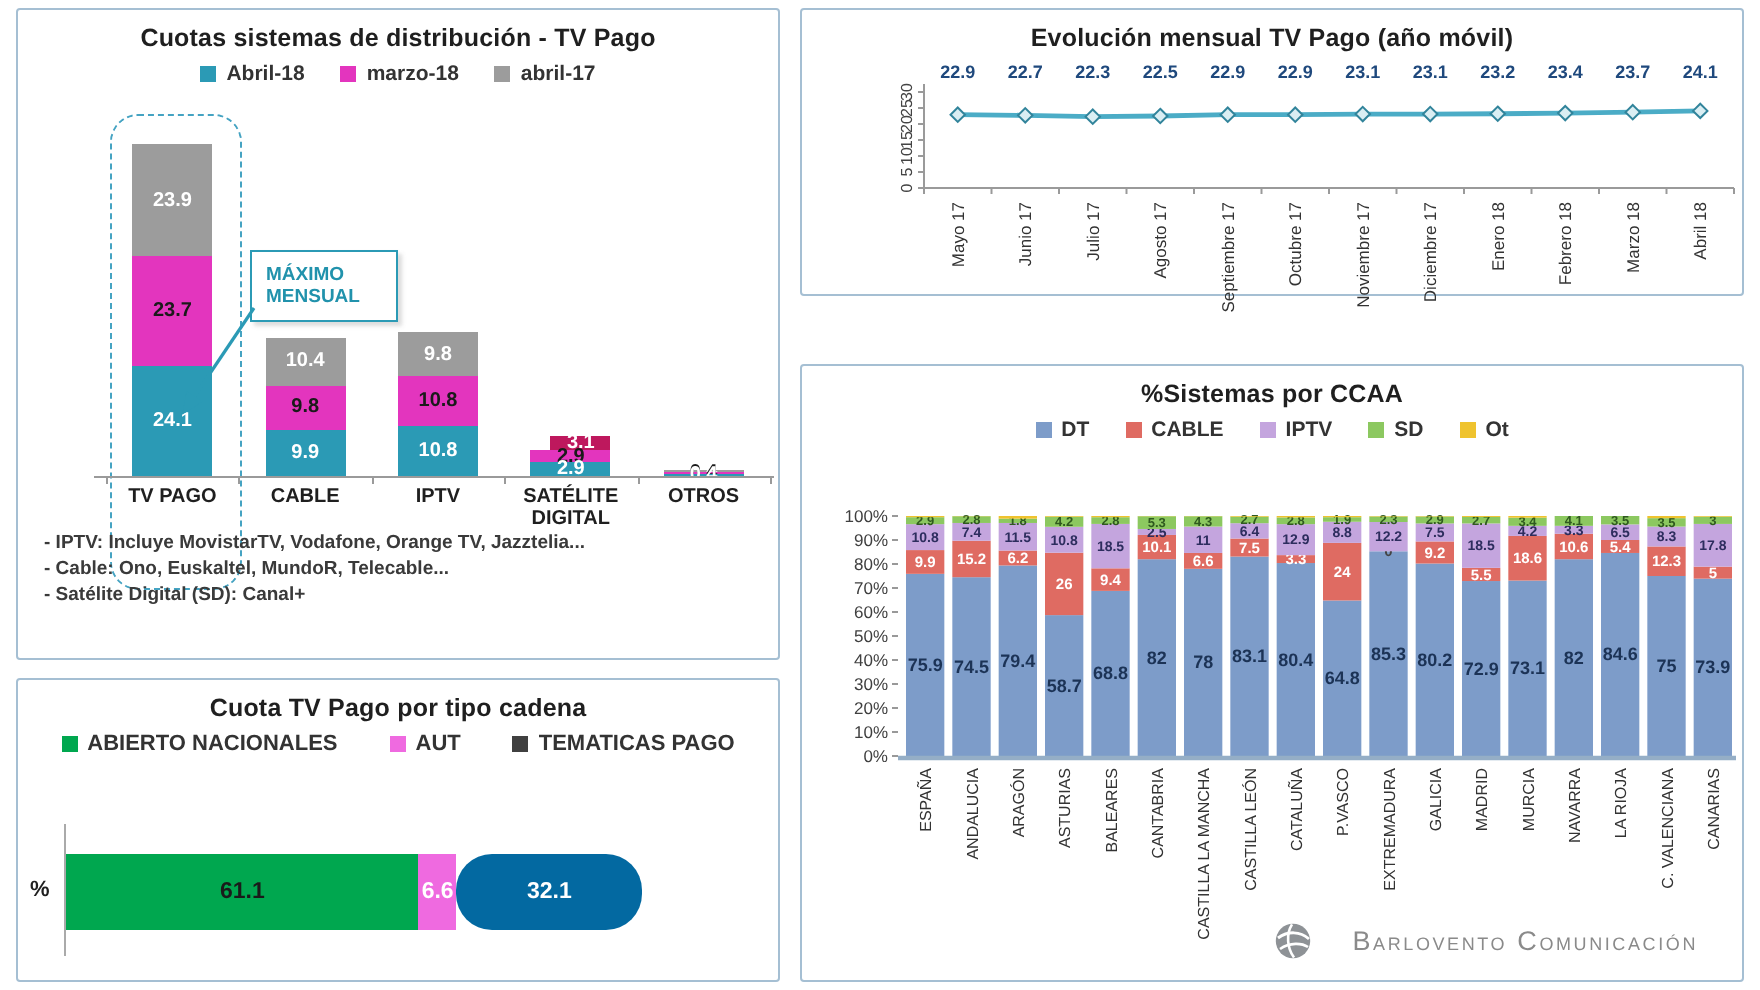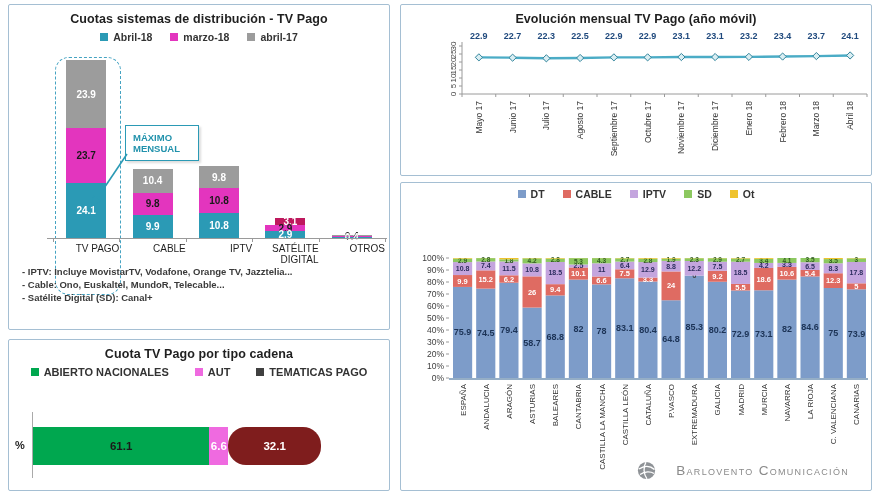--- a/index.html
+++ b/index.html
@@ -1,35 +1,35 @@
 <!DOCTYPE html>
 <html><head>
 <meta charset="utf-8">
 <style>
   * { margin:0; padding:0; box-sizing:border-box; }
   html,body { background:#fff; }
   body { font-family:"Liberation Sans","DejaVu Sans",sans-serif; }
   #stage { position:relative; width:880px; height:495px; background:#fff; overflow:hidden; }
   .panel { position:absolute; background:#fff; border:1.6px solid #A5BFD3; border-radius:2px; }
   #panel1 { left:8px;   top:4px;   width:382px; height:326px; }
-  #panel2 { left:400px; top:4px;   width:472px; height:172px; }
+  #panel2 { left:400px; top:4px;   width:472px; height:144px; }
   #panel3 { left:400px; top:182px; width:472px; height:309px; }
   #panel4 { left:8px;   top:339px; width:382px; height:152px; }
   .chart-title { text-align:center; font-weight:bold; font-size:12.5px; color:#1f1f1f; padding-top:7px; letter-spacing:.1px; }
   .legend { display:flex; justify-content:center; align-items:center; gap:18px; margin-top:5px; font-size:10.5px; font-weight:bold; color:#333; }
   .lg-item { display:flex; align-items:center; gap:5px; white-space:nowrap; }
   .sw { width:8px; height:8px; display:inline-block; flex:0 0 auto; }
   
   #c1-plot { position:absolute; left:44px; top:58px; width:332px; height:175px; }
   .c1-bar { position:absolute; bottom:0; width:40px; display:flex; flex-direction:column-reverse; }
   .c1-seg { display:flex; align-items:center; justify-content:center; font-size:10px; font-weight:bold; overflow:visible; }
   #c1-axis { position:absolute; left:38px; top:233px; width:340px; height:1px; background:#9a9a9a; }
   .c1-tick { position:absolute; top:233px; width:1px; height:4px; background:#9a9a9a; }
   #c1-cats { position:absolute; left:44px; top:238px; width:332px; display:flex; }
-  .c1-cat { width:66.4px; text-align:right; font-size:10px; font-weight:normal; color:#1f1f1f; line-height:1.1; }
+  .c1-cat { width:66.4px; text-align:center; font-size:10px; font-weight:bold; color:#1f1f1f; line-height:1.1; }
   #c1-dash { position:absolute; left:46px; top:52px; width:66px; height:238px; border:1.6px dashed #45A3C2; border-radius:14px; }
   #c1-callout { position:absolute; left:116px; top:120px; width:74px; height:36px; border:1.8px solid #2B9AB5; background:#fff; color:#2192AC; font-size:9.5px; font-weight:bold; line-height:1.2; display:flex; align-items:center; padding-left:7px; box-shadow:2px 2px 2px rgba(120,120,120,.25); }
   #c1-arrow { position:absolute; left:0; top:0; width:382px; height:326px; pointer-events:none; }
   #c1-notes { position:absolute; left:13px; top:261px; font-size:9.5px; font-weight:bold; color:#3a3a3a; line-height:12.8px; }
   
   .chart-svg { position:absolute; left:0; top:0; }
   svg text { font-family:"Liberation Sans","DejaVu Sans",sans-serif; }
   
   #c4-ylab { position:absolute; left:6px; top:99px; font-size:11px; font-weight:bold; color:#1f1f1f; }
   #c4-axis { position:absolute; left:23px; top:72px; width:1px; height:66px; background:#aaa; }
@@ -62,21 +62,21 @@
       </div>
     <div id="c1-dash"></div>
     <div id="c1-plot">
         <div class="c1-bar" style="left: 13.2px;">
           <div class="c1-seg" style="height: 55.43px; background: rgb(43, 154, 181);">
             <div style="color: rgb(255, 255, 255);">24.1</div>
           </div>
           <div class="c1-seg" style="height: 54.51px; background: rgb(227, 53, 190);">
             <div style="color: rgb(26, 26, 26);">23.7</div>
           </div>
-          <div class="c1-seg" style="height: 68px; background: rgb(156, 156, 156);">
+          <div class="c1-seg" style="height: 56px; background: rgb(156, 156, 156);">
             <div style="color: rgb(255, 255, 255);">23.9</div>
           </div>
         </div>
         <div class="c1-bar" style="left: 79.6px;">
           <div class="c1-seg" style="height: 22.77px; background: rgb(43, 154, 181);">
             <div style="color: rgb(255, 255, 255);">9.9</div>
           </div>
           <div class="c1-seg" style="height: 22.54px; background: rgb(227, 53, 190);">
             <div style="color: rgb(26, 26, 26);">9.8</div>
           </div>
@@ -421,20 +421,21 @@
         <rect x="445.83333333333337" y="100.32" width="19.166666666666668" height="6" fill="#DF6B62"></rect>
         <text x="455.4166666666667" y="105.91999999999999" text-anchor="middle" font-size="7.5" font-weight="bold" fill="#FFFFFF">5</text>
         <rect x="445.83333333333337" y="78.96000000000001" width="19.166666666666668" height="21.36" fill="#C4A5DE"></rect>
         <text x="455.4166666666667" y="92.03999999999999" text-anchor="middle" font-size="7" font-weight="bold" fill="#2D2D5E">17.8</text>
         <rect x="445.83333333333337" y="75.36" width="19.166666666666668" height="3.5999999999999996" fill="#8CC860"></rect>
         <text x="455.4166666666667" y="79.36" text-anchor="middle" font-size="6.5" font-weight="bold" fill="#2F5A1F">3</text>
         <rect x="445.83333333333337" y="75" width="19.166666666666668" height="0.36" fill="#EFC32E"></rect>
         <text x="458.4166666666667" y="201" transform="rotate(-90 458.4166666666667 201)" text-anchor="end" font-size="8" fill="#333">CANARIAS</text>
         <line x1="48" y1="196" x2="467" y2="196" stroke="#95AEC6" stroke-width="2.2"></line>
       </svg>
+    <div class="chart-title" style="position:relative;">%Sistemas por CCAA</div>
     <div class="legend" id="c3-legend" style="position:relative;">
         <div class="lg-item">
           <div class="sw" style="background: rgb(125, 156, 201);"></div>
           <div>DT</div>
         </div>
         <div class="lg-item">
           <div class="sw" style="background: rgb(223, 107, 98);"></div>
           <div>CABLE</div>
         </div>
         <div class="lg-item">
@@ -475,17 +476,17 @@
         <div class="lg-item">
           <div class="sw" style="background: rgb(64, 64, 64);"></div>
           <div>TEMATICAS PAGO</div>
         </div>
       </div>
     <div id="c4-ylab">%</div>
     <div id="c4-axis"></div>
     <div id="c4-bar">
         <div class="c4-seg" style="width: 61.2224%; background: rgb(0, 167, 79); color: rgb(26, 26, 26);">61.1</div>
         <div class="c4-seg" style="width: 6.61323%; background: rgb(239, 106, 224); color: rgb(255, 255, 255);">6.6</div>
-        <div class="c4-seg" style="width: 32.1643%; background: #7f1d1d; color: rgb(255, 255, 255); border-radius: 18px;">32.1</div>
+        <div class="c4-seg" style="width: 32.1643%; background: #0369a1; color: rgb(255, 255, 255); border-radius: 18px;">32.1</div>
       </div>
   </div>
 
 </div>
 
 </body></html>

